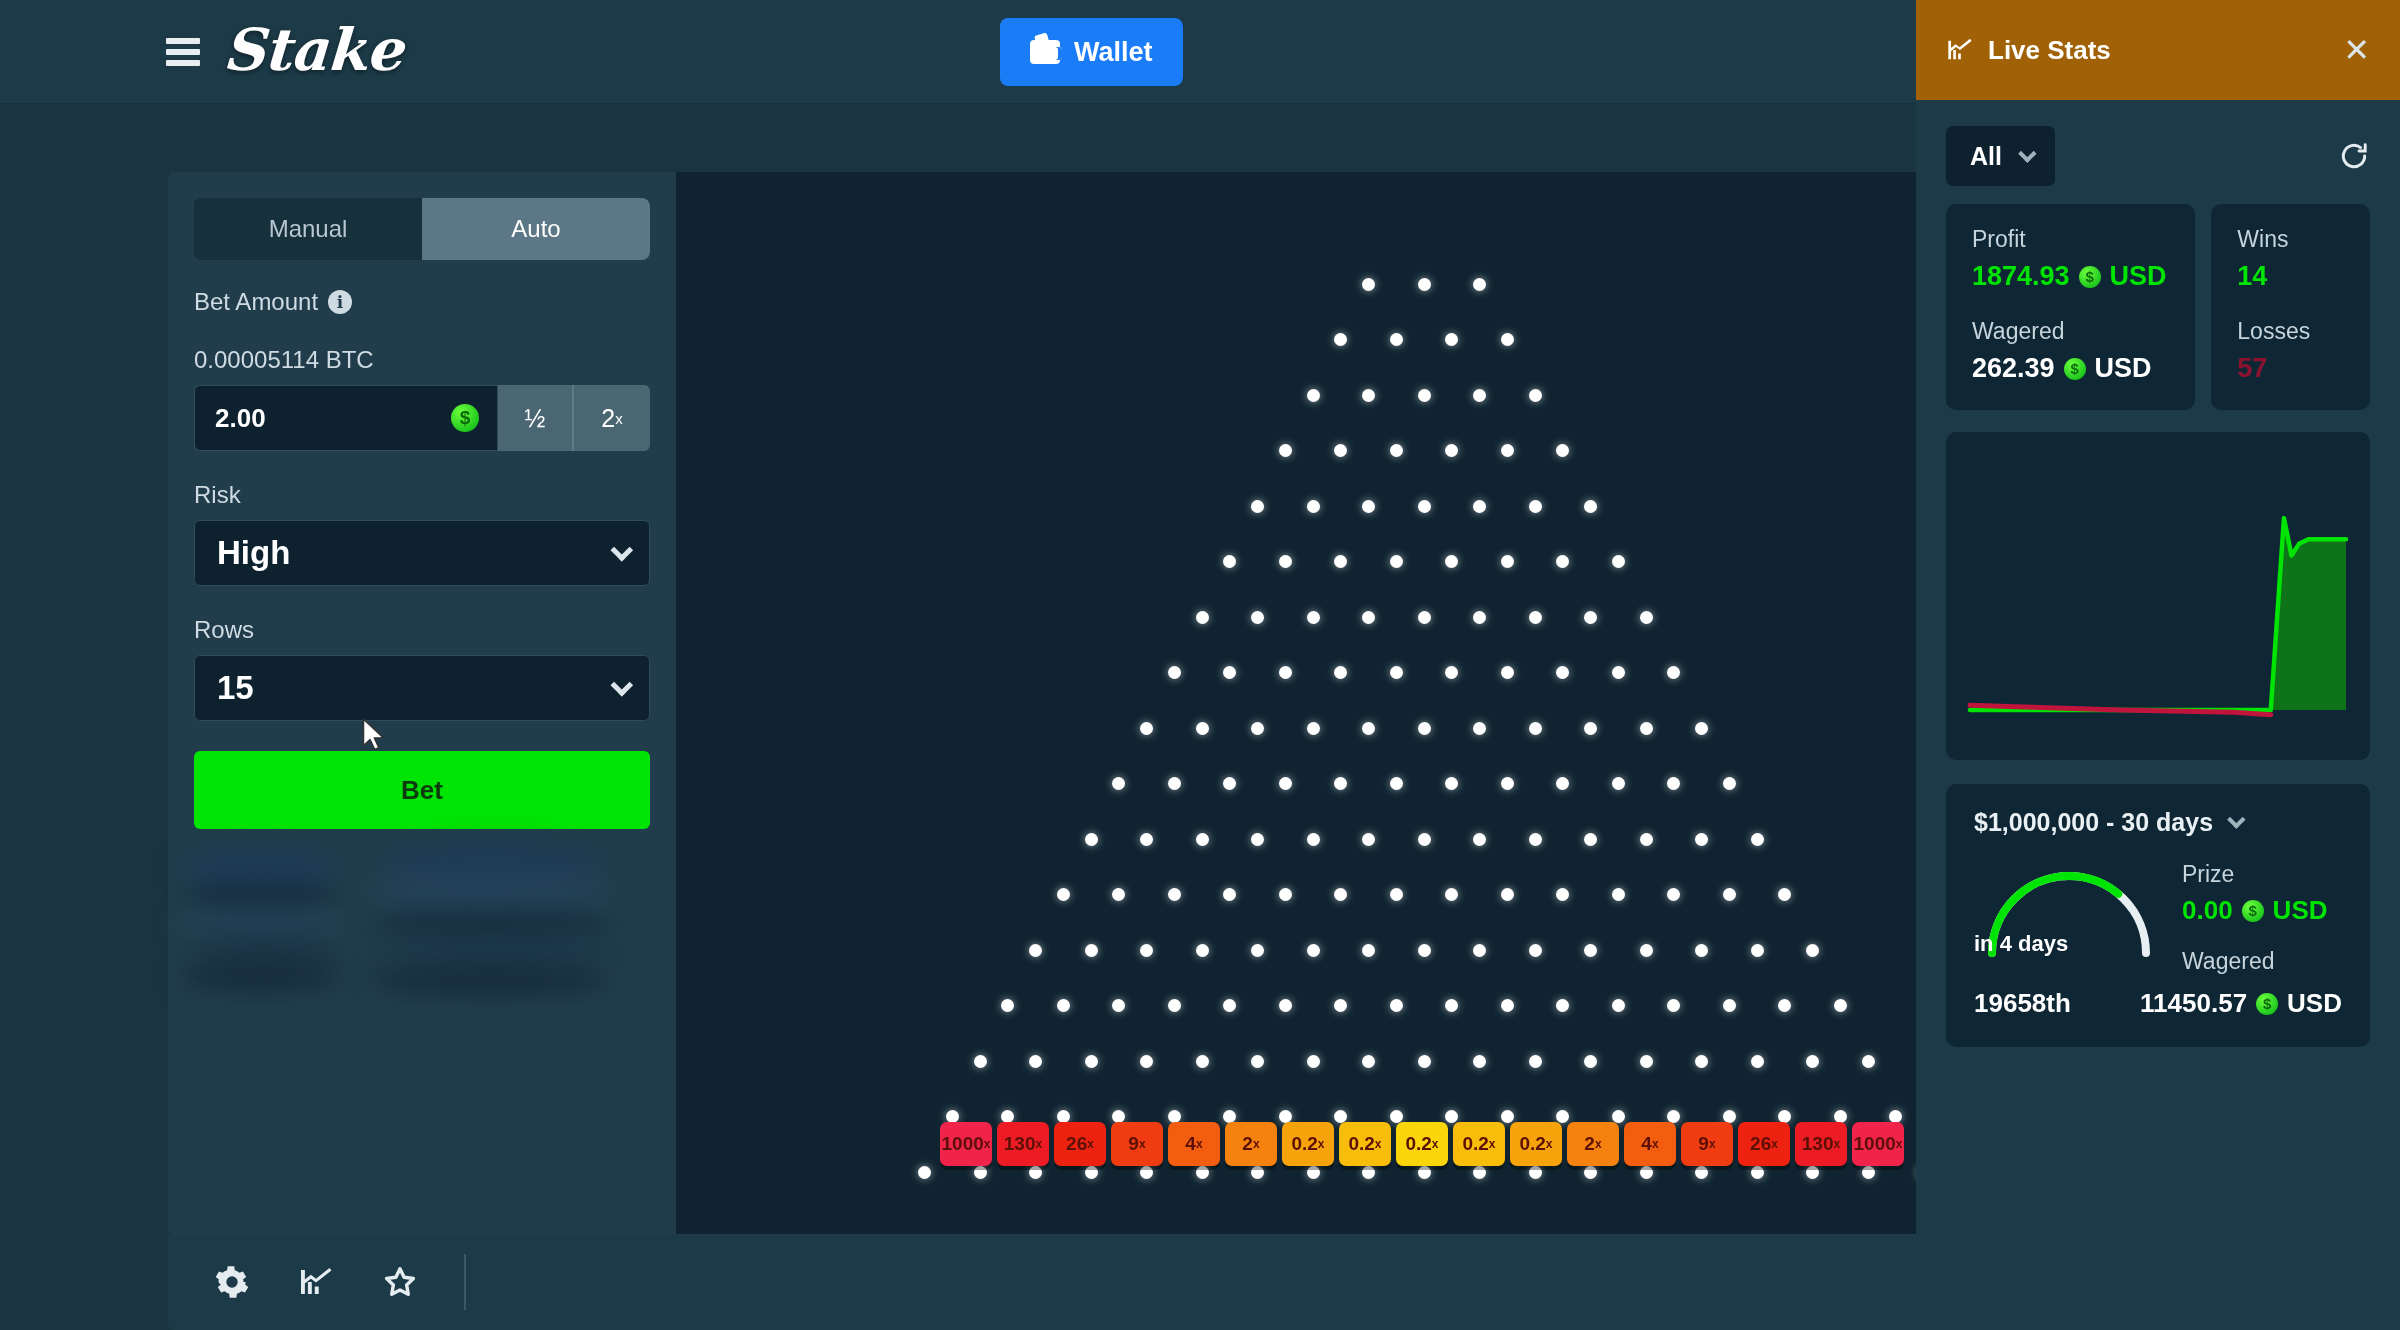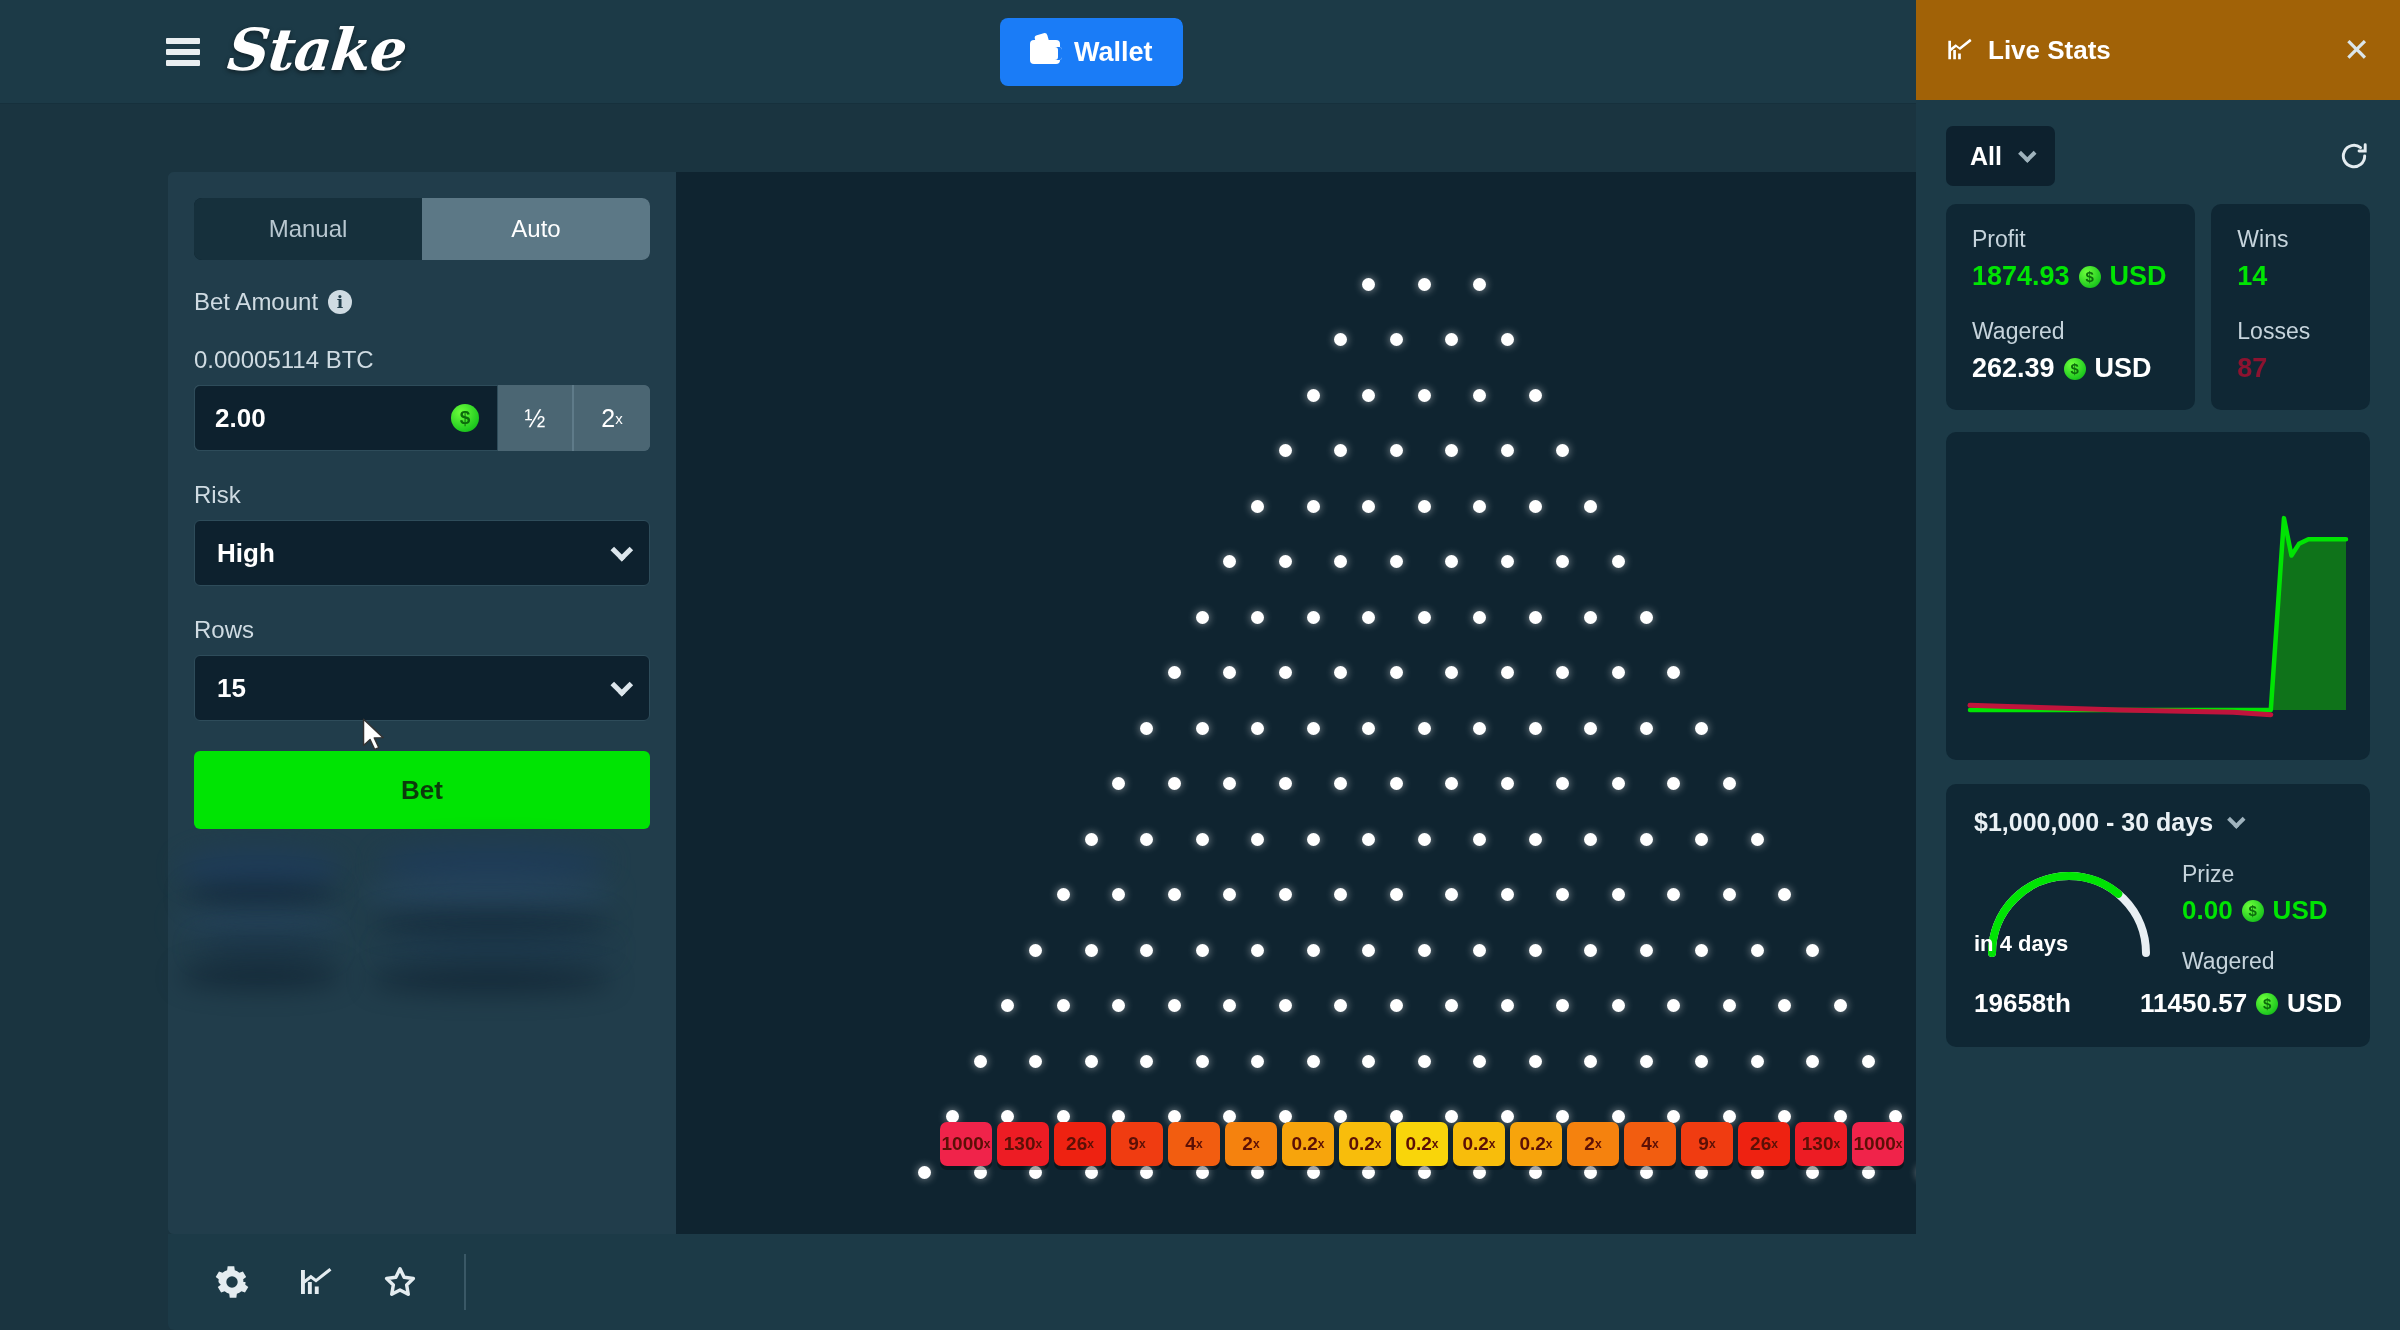--- a/index.html
+++ b/index.html
@@ -148,21 +148,21 @@
     width: 74px; display: flex; align-items: center; justify-content: center;
     color: #fff; font-size: 25px; cursor: pointer; background: #4b6673;
   }
   .dbl-btn { border-left: 2px solid #5f7b89; width: 78px; border-radius: 0 6px 6px 0; }
   .dbl-btn sup { font-size: 15px; }
 
   .select-box {
     height: 66px; background: #0d212e; border: 1px solid #2e4c5a;
     border-radius: 6px; display: flex; align-items: center;
     justify-content: space-between; padding: 0 22px;
-    color: #fff; font-size: 26px; font-weight: 700; cursor: pointer;
+    color: #fff; font-size: 33px; font-weight: 700; cursor: pointer;
     margin-bottom: 30px;
   }
   .select-chev {
     width: 16px; height: 16px;
     border-right: 5px solid #dce6ec; border-bottom: 5px solid #dce6ec;
     transform: rotate(45deg) translateY(-4px);
   }
 
   .bet-btn {
     width: 100%; height: 78px; background: #00e403; border: none;
@@ -712,21 +712,21 @@
         <div class="c-value">
           <span>262.39</span>
           <span class="coin-sm"></span>
           <span>USD</span>
         </div>
       </div>
       <div class="card wins">
         <div class="c-label">Wins</div>
         <div class="c-value green">14</div>
         <div class="c-label">Losses</div>
-        <div class="c-value red">87</div>
+        <div class="c-value red">57</div>
       </div>
     </div>
 
     <div class="graph-card">
       <svg id="graph" width="100%" height="100%" viewBox="0 0 424 328" preserveAspectRatio="none">
           <path d="M324.8,278 L324.8,278 L337.96,86.12 L345.48,123.56 L353,111.86000000000001 L362.40000000000003,107.18 L400,107.18 L400,278 Z" fill="#0f7a18" opacity="0.92"></path>
           <path d="M24,278 L324.8,278 L337.96,86.12 L345.48,123.56 L353,111.86000000000001 L362.40000000000003,107.18 L400,107.18" fill="none" stroke="#00e403" stroke-width="4.5" stroke-linecap="round" stroke-linejoin="round"></path>
           <path d="M24,273.32 L61.6,274.49 L174.4,278 L287.2,280.34 L324.8,282.68" fill="none" stroke="#c0143c" stroke-width="5" stroke-linecap="round" stroke-linejoin="round"></path>
         </svg>
     </div>

